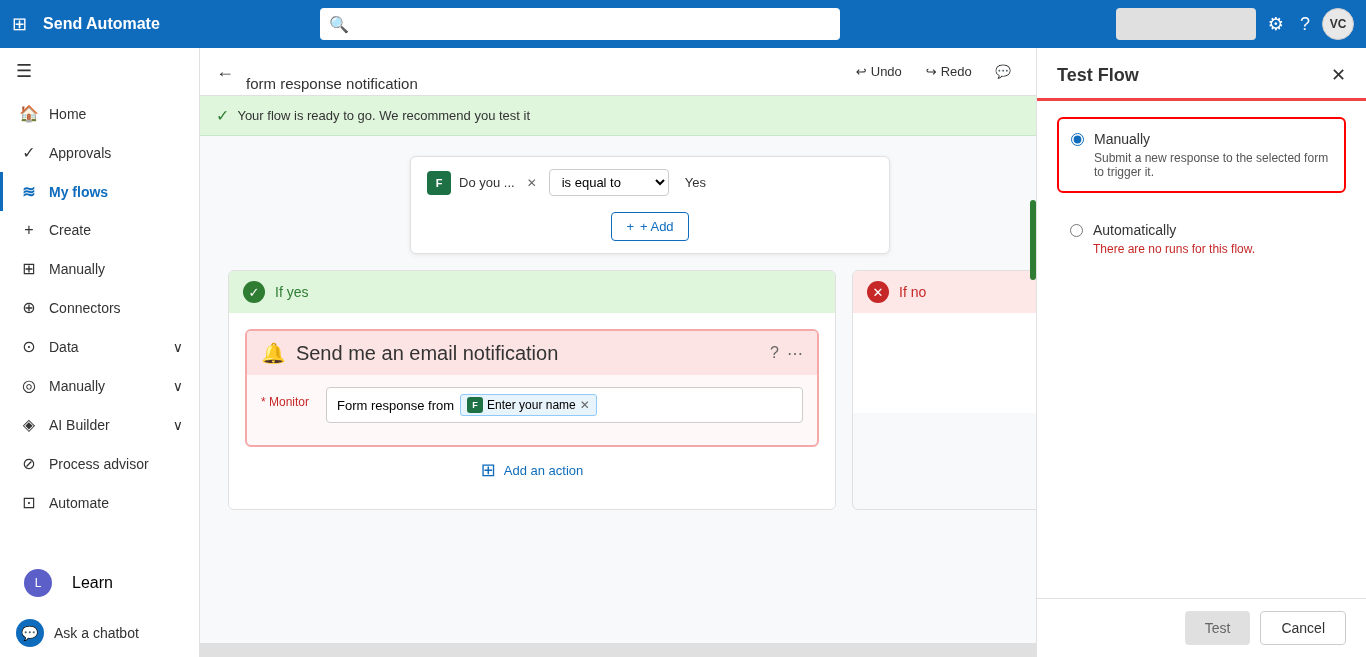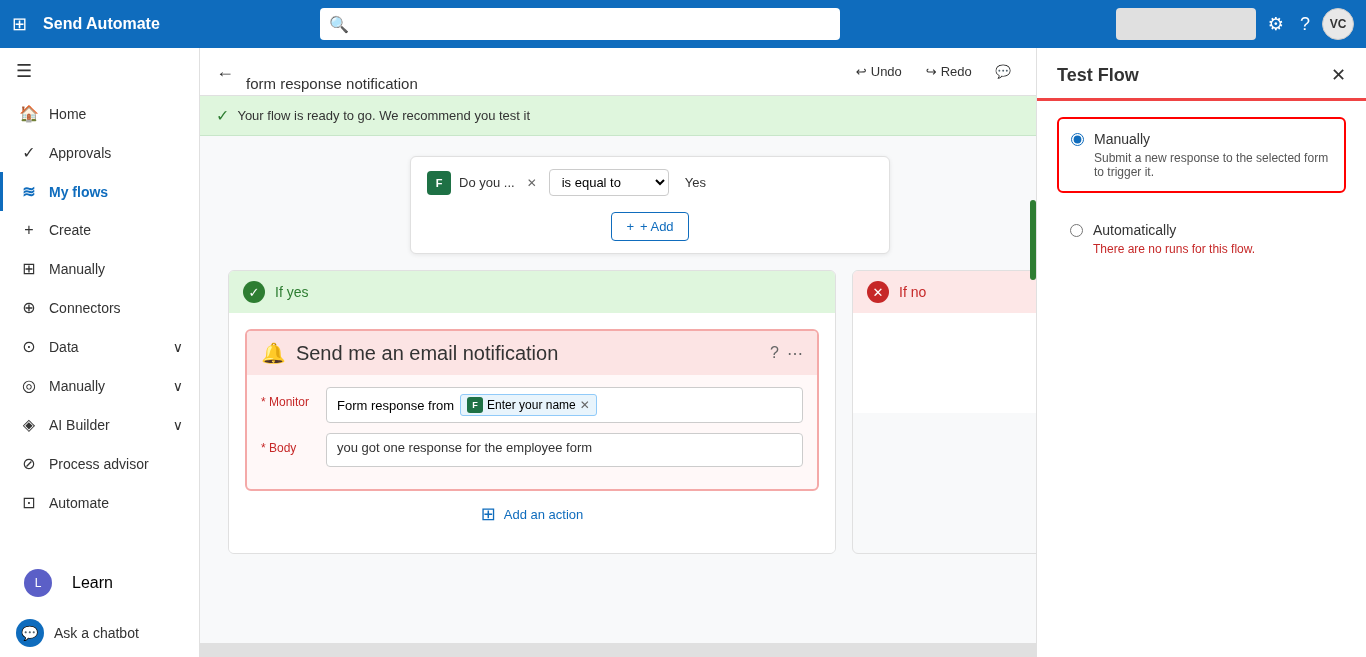--- a/index.html
+++ b/index.html
@@ -406,24 +406,20 @@
                     <span class="field-label">* Monitor</span>
                     <div class="field-input">
                       <span>Form response from</span>
                       <div class="form-tag">
                         <div class="tag-icon">F</div>
                         <span>Enter your name</span>
                         <span class="tag-x">✕</span>
                       </div>
                     </div>
                   </div>
-                  <div class="field-row">
-                    <span class="field-label">* Body</span>
-                    <div class="field-textarea">you got one response for the employee form</div>
-                  </div>
                 </div>
               </div>
 
               <div class="add-action-btn">
                 <span style="font-size:18px;">⊞</span>
                 <span>Add an action</span>
               </div>
             </div>
           </div>
 
@@ -461,15 +457,19 @@
       </div>
 
       <div class="radio-option unselected">
         <input type="radio" name="test-type" style="">
         <div class="option-text">
           <div class="option-title">Automatically</div>
           <div class="no-runs">There are no runs for this flow.</div>
         </div>
       </div>
     </div>
+    <div class="test-panel-footer">
+      <button class="btn-test">Test</button>
+      <button class="btn-cancel">Cancel</button>
+    </div>
   </div>
 
 </div>
 
 </body></html>

